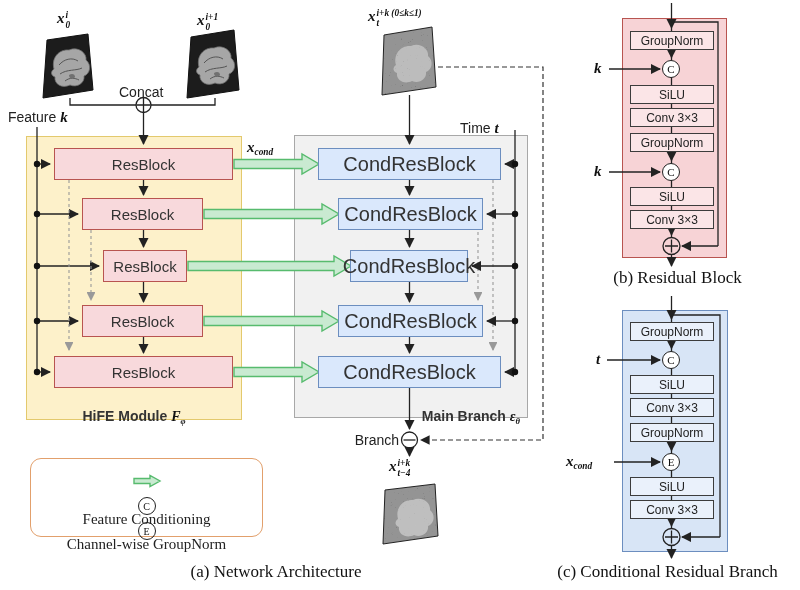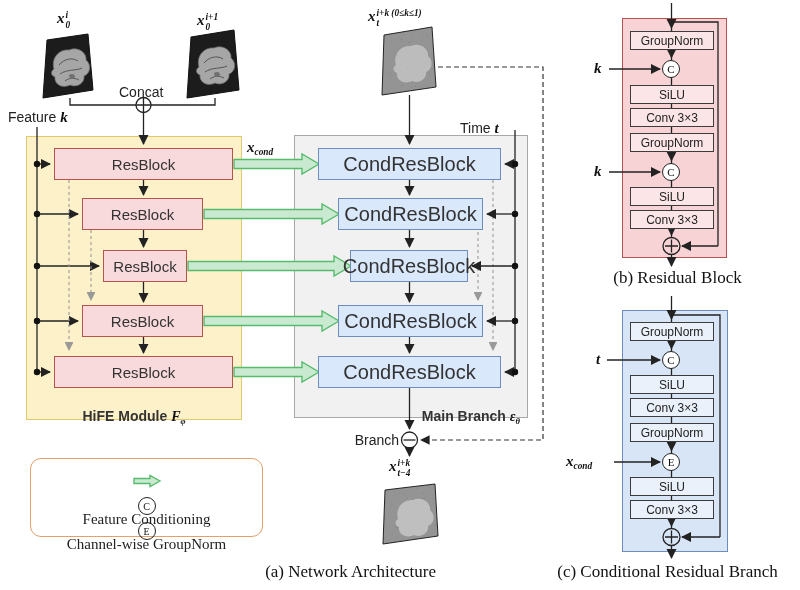--- a/index.html
+++ b/index.html
@@ -303,21 +303,21 @@
         </span>
       <span>Channel-wise GroupNorm</span>
     </div>
     <div class="legrow">
       <span class="legicon">
           <span class="legcirc">E</span>
         </span>
     </div>
   </div>
 
-  <div class="caption" style="left:136px;top:562px;width:300px;text-align:right;">(a) Network Architecture</div>
+  <div class="caption" style="left:126px;top:562px;width:300px;">(a) Network Architecture</div>
   <div class="caption" style="left:580px;top:268px;width:195px;">(b) Residual Block</div>
   <div class="caption" style="left:535px;top:562px;width:265px;">(c) Conditional Residual Branch</div>
 
   <div class="blk ilayerb" style="left:630px;top:31px;width:84px;height:19px;">
       <span>GroupNorm</span>
     </div>
   <div class="circ" style="left:662px;top:60px;">
       <span>C</span>
     </div>
   <div class="blk ilayerb" style="left:630px;top:85px;width:84px;height:19px;">

